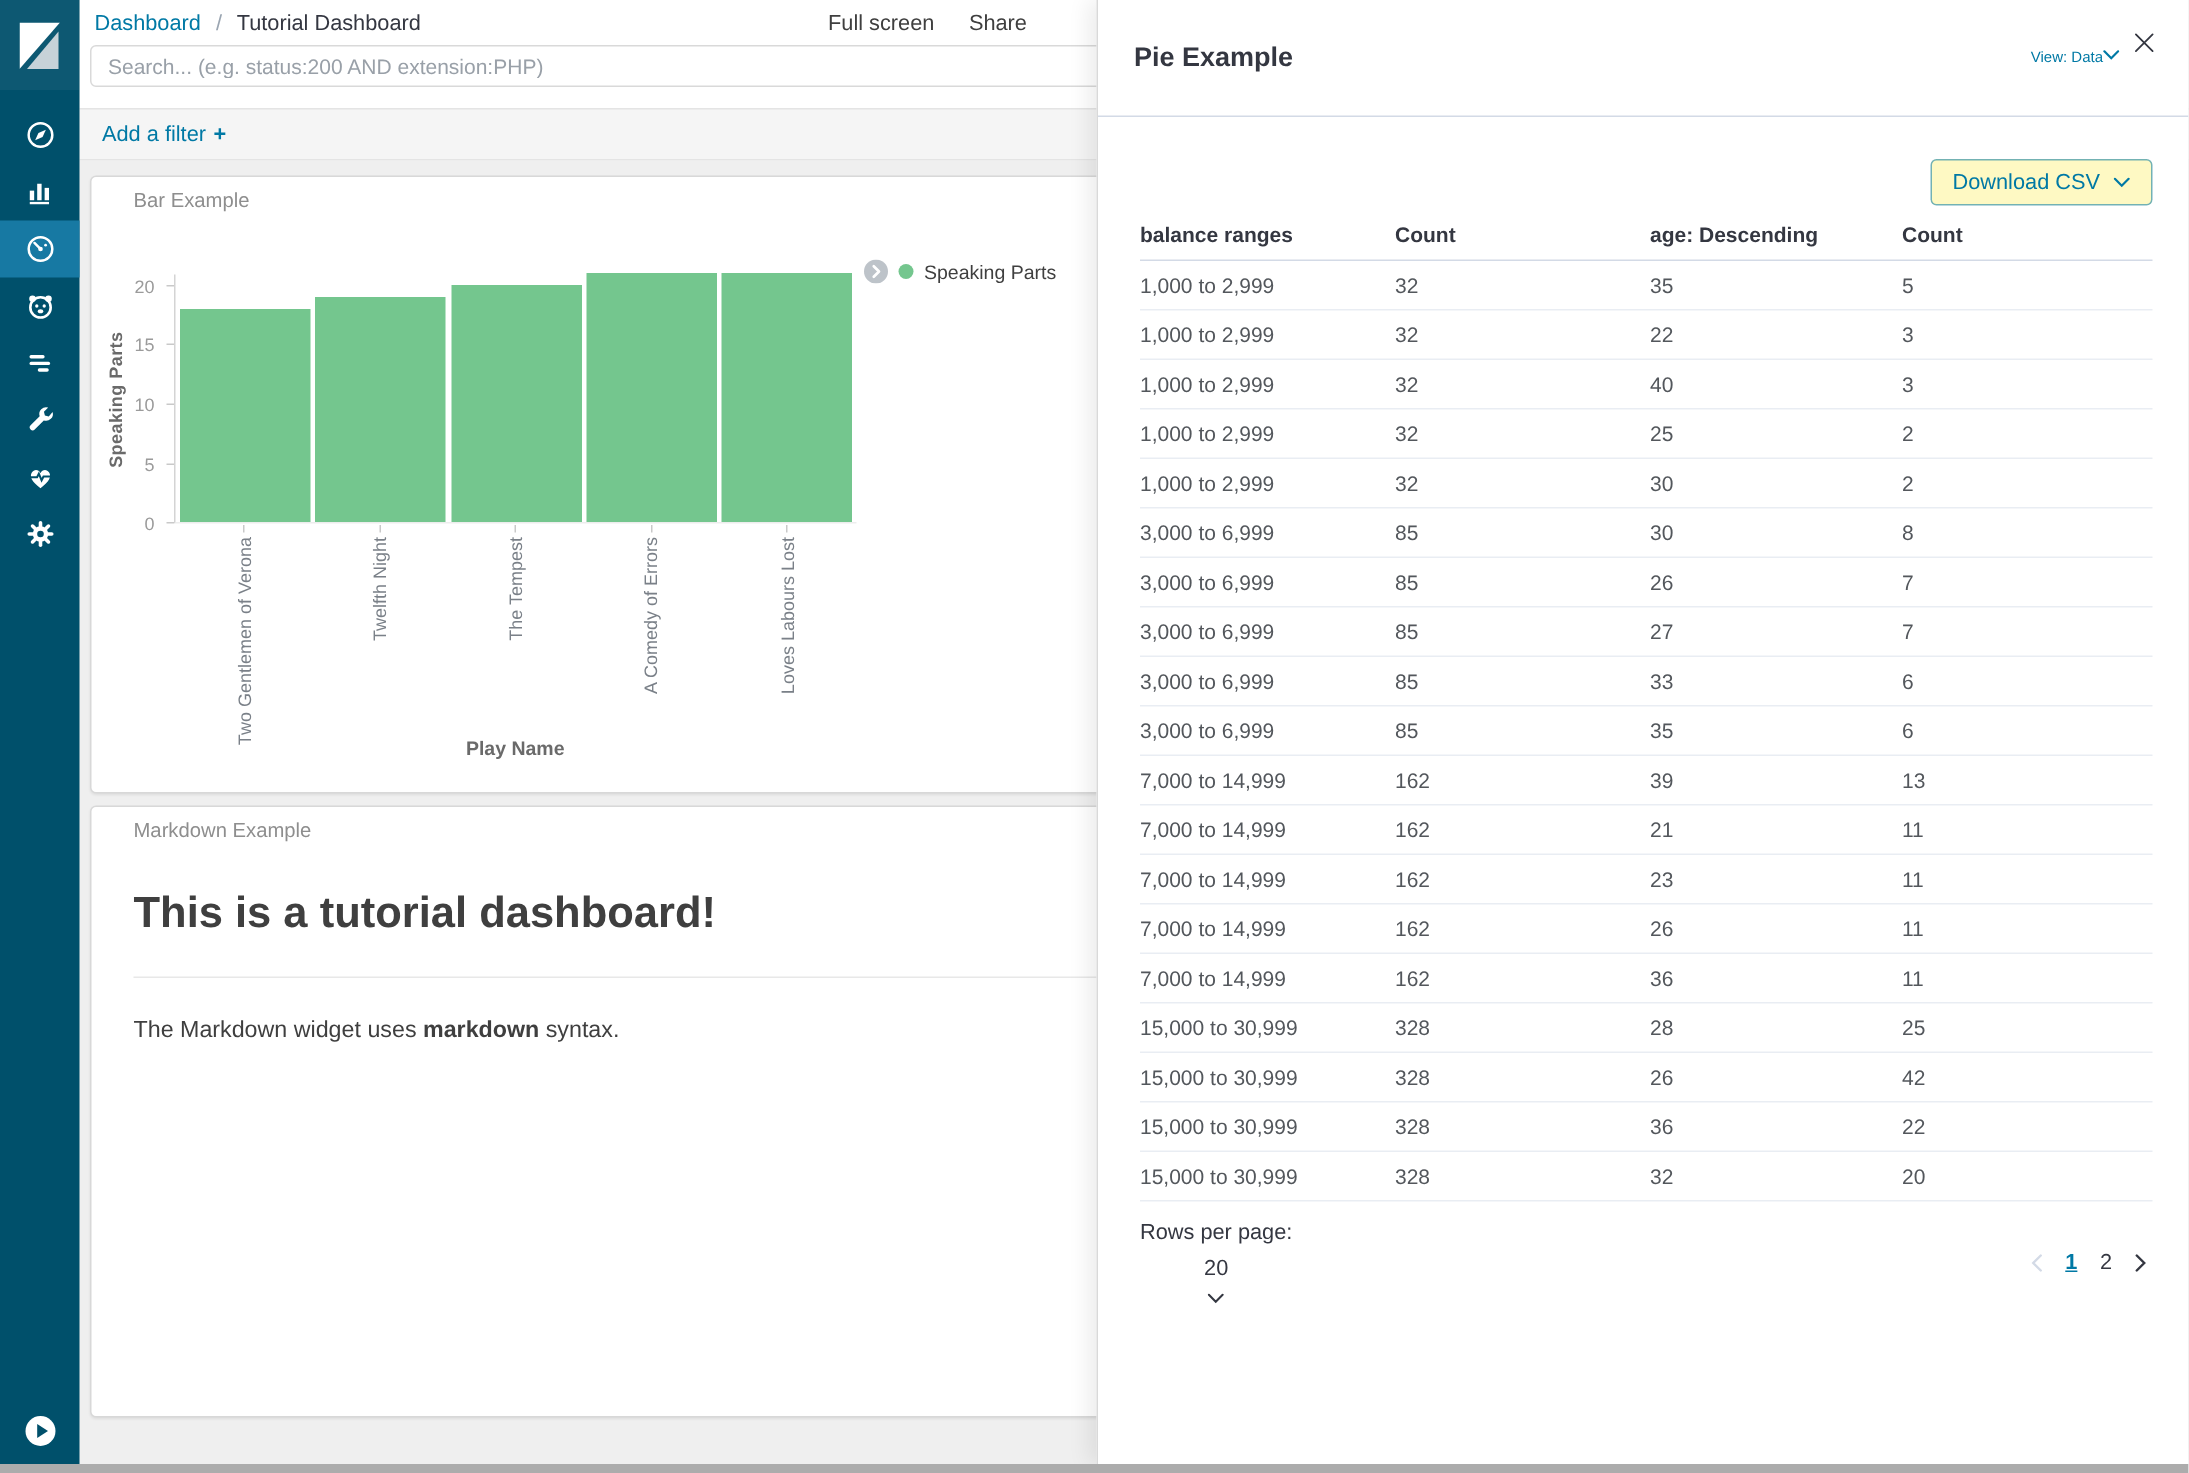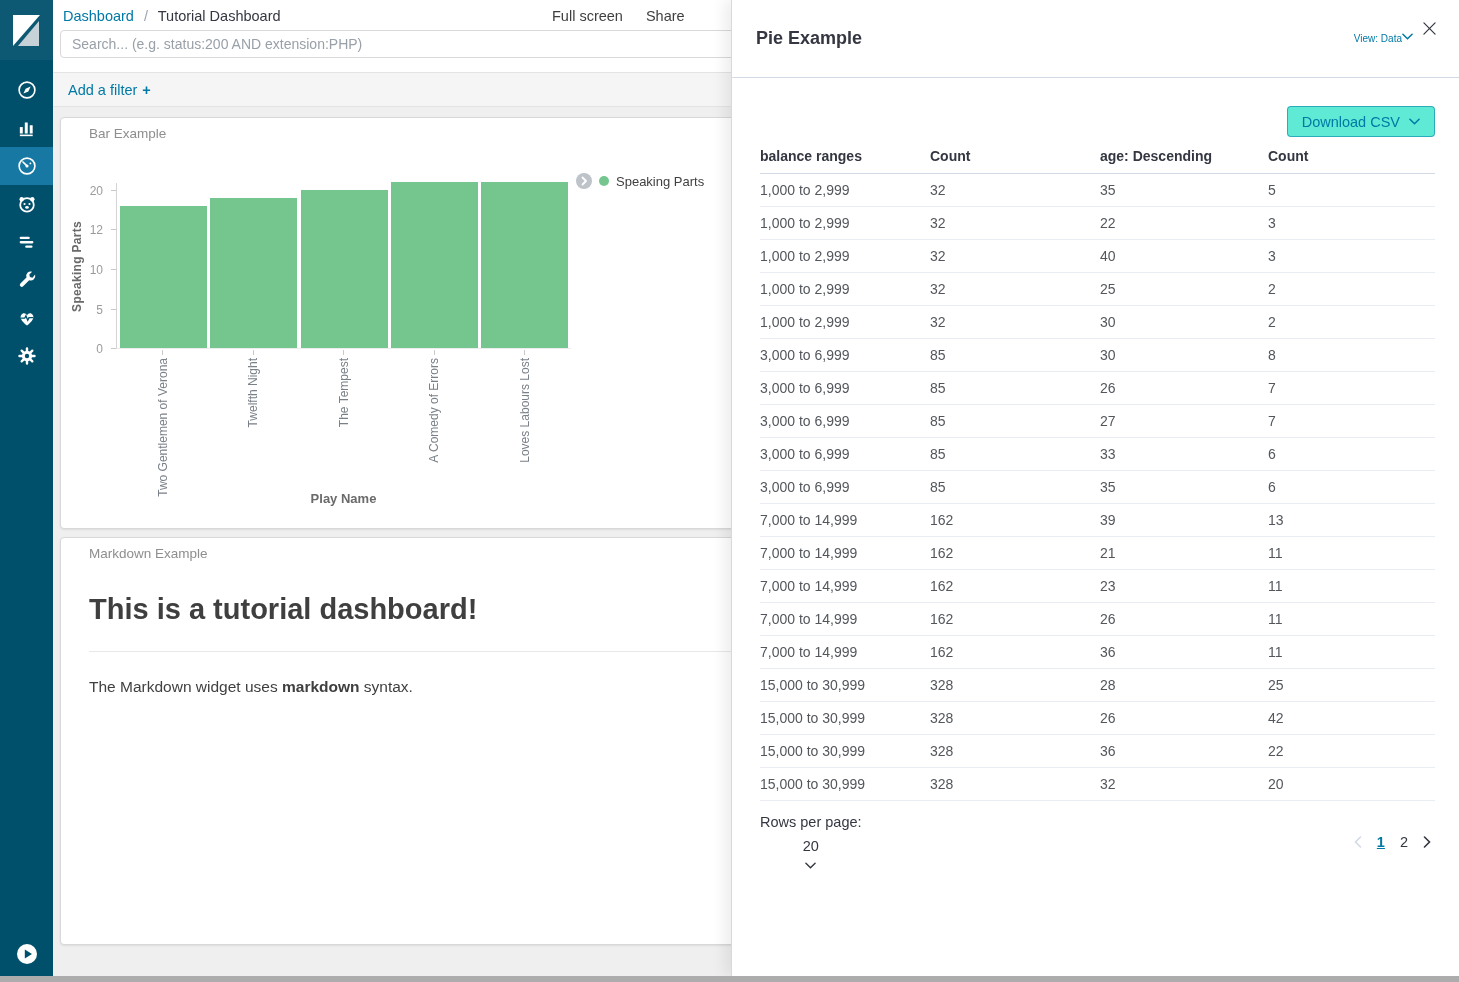--- a/index.html
+++ b/index.html
@@ -63,21 +63,21 @@
   .md-quote { position:absolute; left:28px; top:168px; border-left:4px solid #D6D6D6; padding-left:16px; font-size:15.5px; color:#555; line-height:24px; }
 
   
   .flyout { position:absolute; left:731px; top:0; width:728px; height:976px; background:#fff; border-left:1px solid #D9D9D9; box-shadow:-6px 0 14px rgba(0,0,0,0.08); z-index:10; }
   .flyout-header { position:relative; height:78px; border-bottom:1px solid #D3DAE6; }
   .flyout-title { position:absolute; left:24px; top:28px; font-size:18px; font-weight:700; color:#343741; }
   .view-selector { position:absolute; right:46px; top:33px; color:#0079A5; font-size:10px; display:flex; align-items:flex-start; gap:0; cursor:pointer; }
   .close-btn { position:absolute; right:21px; top:20px; padding:2px; cursor:pointer; line-height:0; }
   .flyout-body { padding:28px 24px 0 28px; }
   .csv-row { display:flex; justify-content:flex-end; }
-  .csv-btn { display:flex; align-items:center; gap:9px; border:1px solid rgba(0,121,165,0.55); color:#0079A5; border-radius:4px; height:31px; padding:0 14px; font-size:14.5px; background:#5eead4; cursor:pointer; font-family:"Liberation Sans",sans-serif; }
+  .csv-btn { display:flex; align-items:center; gap:9px; border:1px solid rgba(0,121,165,0.55); color:#0079A5; border-radius:4px; height:31px; padding:0 14px; font-size:14.5px; background:#fef9c3; cursor:pointer; font-family:"Liberation Sans",sans-serif; }
   .data-table { width:100%; border-collapse:collapse; margin-top:11px; table-layout:fixed; }
   .data-table th { text-align:left; font-size:14px; font-weight:700; color:#343741; padding:0 0 9px 0; border-bottom:1px solid #D3DAE6; }
   .data-table td { font-size:14px; color:#53575C; height:33px; padding:0; border-bottom:1px solid #E9EDF3; }
   .pagination { display:flex; justify-content:space-between; align-items:center; margin-top:13px; padding-right:4px; }
   .rpp { display:flex; align-items:center; gap:8px; font-size:14.5px; color:#343741; cursor:pointer;flex-direction:column; }
   .pages { display:flex; align-items:center; gap:15px; font-size:14.5px; }
   .page { color:#343741; cursor:pointer; }
   .page.active { color:#0079A5; font-weight:700; text-decoration:underline; }
   .pg-chevron { cursor:pointer; line-height:0; }
 
@@ -194,21 +194,21 @@
       <div class="ylabel-wrap">
           <span class="ylabel">Speaking Parts</span>
         </div>
       <div class="y-ticks">
           <div class="ytick-label" style="bottom: -7px;">0</div>
           <div class="ytick-mark" style="bottom: 0px;"></div>
           <div class="ytick-label" style="bottom: 32.5px;">5</div>
           <div class="ytick-mark" style="bottom: 39.5px;"></div>
           <div class="ytick-label" style="bottom: 72px;">10</div>
           <div class="ytick-mark" style="bottom: 79px;"></div>
-          <div class="ytick-label" style="bottom: 111.6px;">12</div>
+          <div class="ytick-label" style="bottom: 111.6px;">15</div>
           <div class="ytick-mark" style="bottom: 118.6px;"></div>
           <div class="ytick-label" style="bottom: 151.1px;">20</div>
           <div class="ytick-mark" style="bottom: 158.1px;"></div>
         </div>
       <div class="plot">
         <div class="bars">
             <div class="bar-cell">
               <div class="bar" style="height: 142.3px; background: rgb(116, 198, 142);"></div>
             </div>
             <div class="bar-cell">

